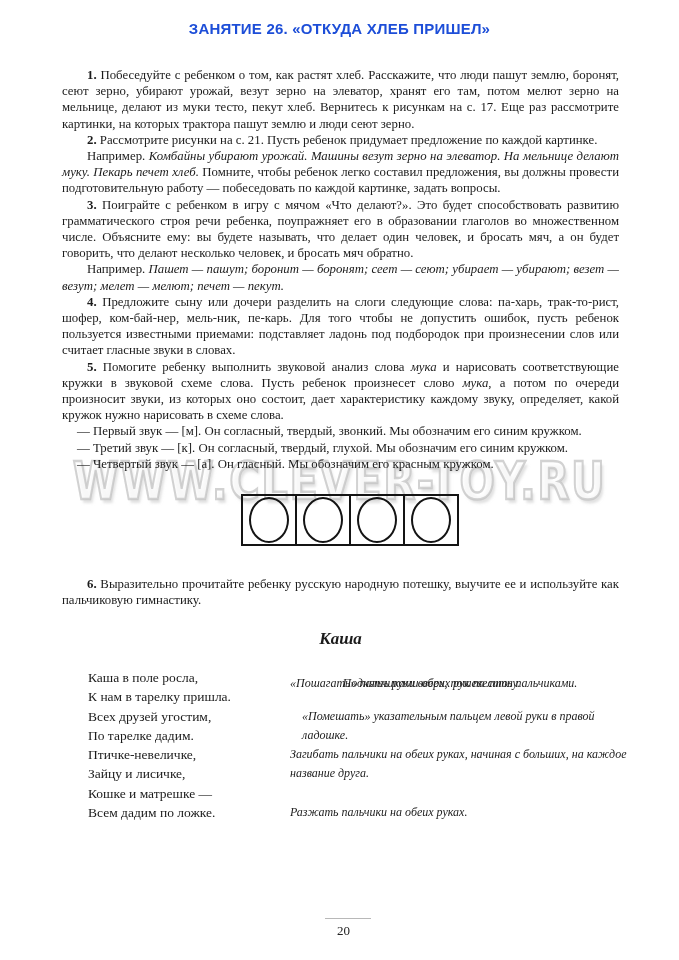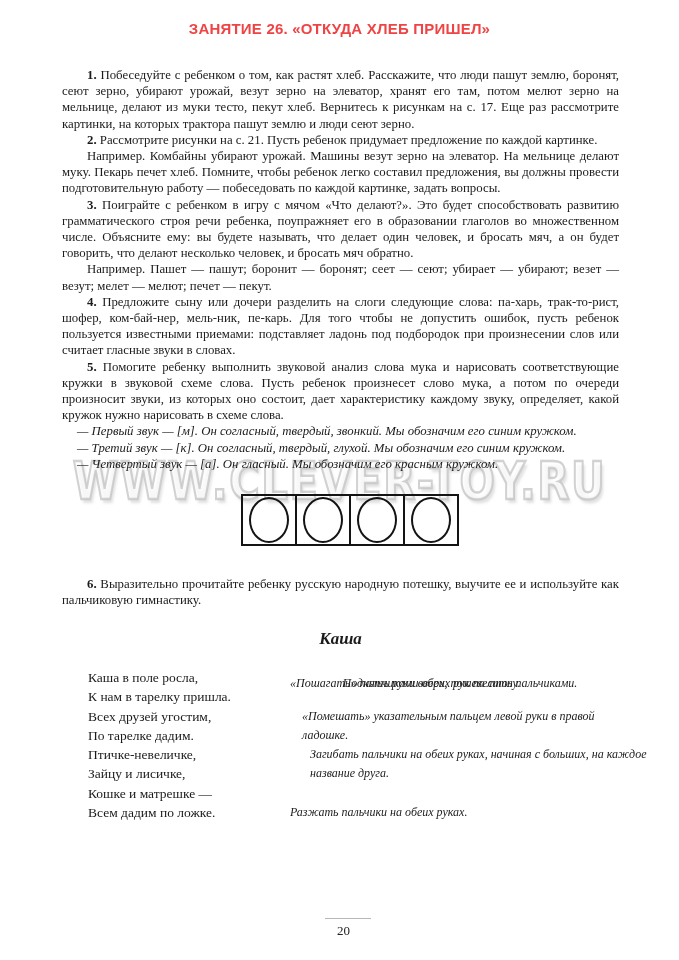--- a/index.html
+++ b/index.html
@@ -9,34 +9,33 @@
     background:#ffffff;
     overflow:hidden;
     font-family:"Liberation Serif", serif;
     color:#1b1b1b;
   }
   .title{
     position:absolute;top:20px;left:0;width:679px;
     text-align:center;
     font-family:"Liberation Sans", sans-serif;
     font-weight:bold;font-size:15px;letter-spacing:.2px;
-    color:#ef4444;
+    color:#1d4ed8;
   }
   .text-block{
     position:absolute;top:67px;left:62px;width:557px;
     font-size:12.8px;line-height:16.2px;
     text-align:justify;
     z-index:2;
   }
   .para{margin:0;}
   .para.indent{text-indent:25px;}
   .b{font-weight:bold;}
-  .i{}
+  .i{font-style:italic;}
   .sound-list-item{
-    font-style:italic;
     text-indent:15px;
     text-align:left;
   }
   .watermark{
     position:absolute;top:451px;left:0;width:679px;
     text-align:center;
     font-family:"DejaVu Sans", sans-serif;
     font-weight:bold;font-size:52px;letter-spacing:2px;
     transform:scaleX(0.80);transform-origin:50% 50%;
     color:rgba(255,255,255,0.75);
@@ -154,21 +153,21 @@
         <div class="poem-line">По тарелке дадим.</div>
         <div class="poem-line">Птичке-невеличке,</div>
         <div class="poem-line">Зайцу и лисичке,</div>
         <div class="poem-line">Кошке и матрешке —</div>
         <div class="poem-line">Всем дадим по ложке.</div>
       </div>
     <div id="instructions-col">
         <div class="instruction" style="top: 6px; text-align: center;">Поднять руки вверх, пошевелить пальчиками.</div>
         <div class="instruction" style="top: 6px;">«Пошагать» пальчиками обеих рук по столу.</div>
         <div class="instruction" style="top: 38.6px; margin-left: 12px;">«Помешать» указательным пальцем левой руки в правой ладошке.</div>
-        <div class="instruction" style="top: 77.2px; margin-left: 20px;">Загибать пальчики на обеих руках, начиная с больших, на каждое название друга.</div>
+        <div class="instruction" style="top: 77.2px;">Загибать пальчики на обеих руках, начиная с больших, на каждое название друга.</div>
         <div class="instruction" style="top: 135.1px;">Разжать пальчики на обеих руках.</div>
       </div>
   </div>
 
   <div class="footer">
     <div class="footer-rule"></div>
     <div class="page-number">20</div>
   </div>
 
 </div>

